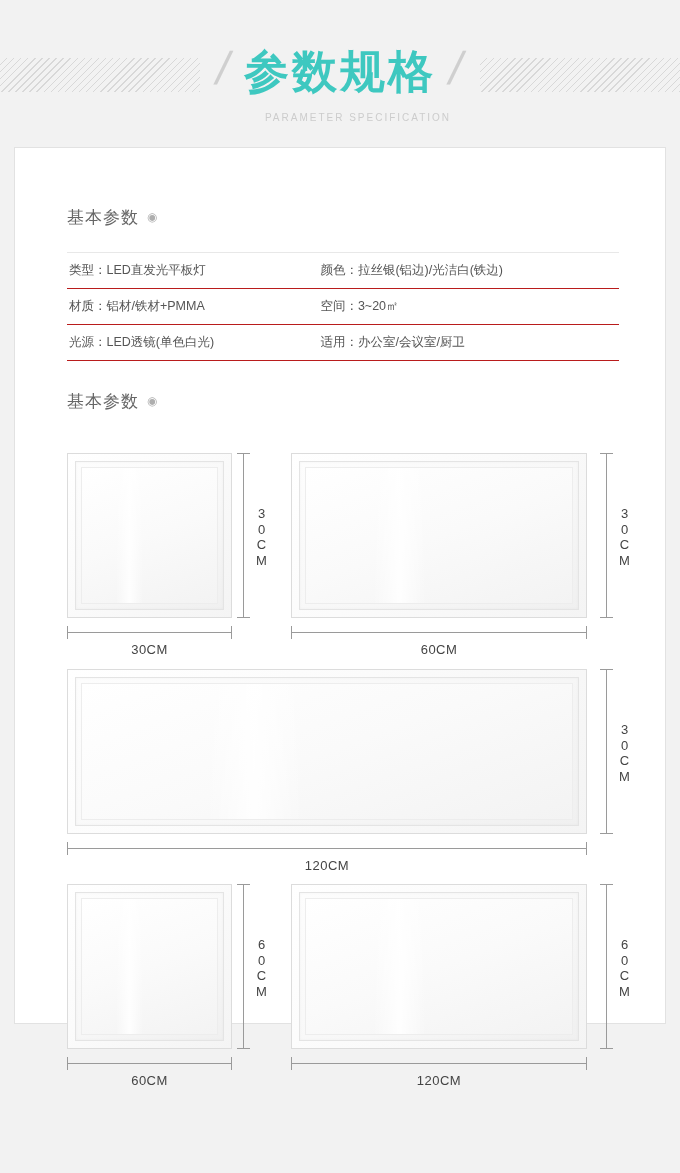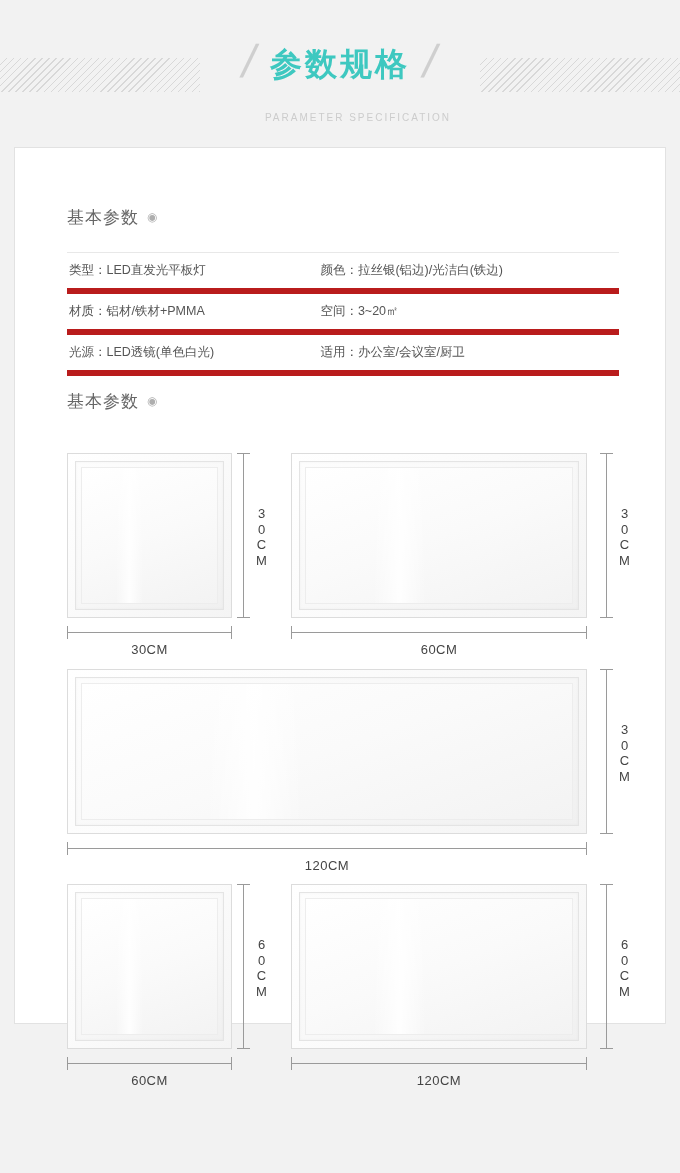--- a/index.html
+++ b/index.html
@@ -55,21 +55,21 @@
     font-weight: 300;
     margin: 0 10px;
     transform: skewX(-12deg);
     line-height: 1;
     position: relative;
     top: -4px;
   }
   .title-main {
     display: inline-block;
     vertical-align: middle;
-    font-size: 32px;
+    font-size: 45px;
     letter-spacing: 3px;
     color: #3ec8c0;
     font-weight: bold;
     font-family: "DejaVu Sans", "Liberation Sans", sans-serif;
   }
   .title-sub {
     position: absolute;
     left: 0;
     right: 0;
     top: 112px;
@@ -114,21 +114,21 @@
     position: absolute;
     left: 52px;
     top: 104px;
     width: 552px;
     border-collapse: collapse;
     font-size: 12.5px;
     color: #555555;
   }
   .spec-table td {
     padding: 9px 2px 9px 2px;
-    border-bottom: 6px solid #b91c1c;
+    border-bottom: 1px solid #b91c1c;
     white-space: nowrap;
   }
   .spec-table td.col-right {
     padding-left: 22px;
   }
   .spec-table tr:first-child td {
     border-top: 1px solid #e8e8e8;
   }
   .lbl { color: #555; }
 

